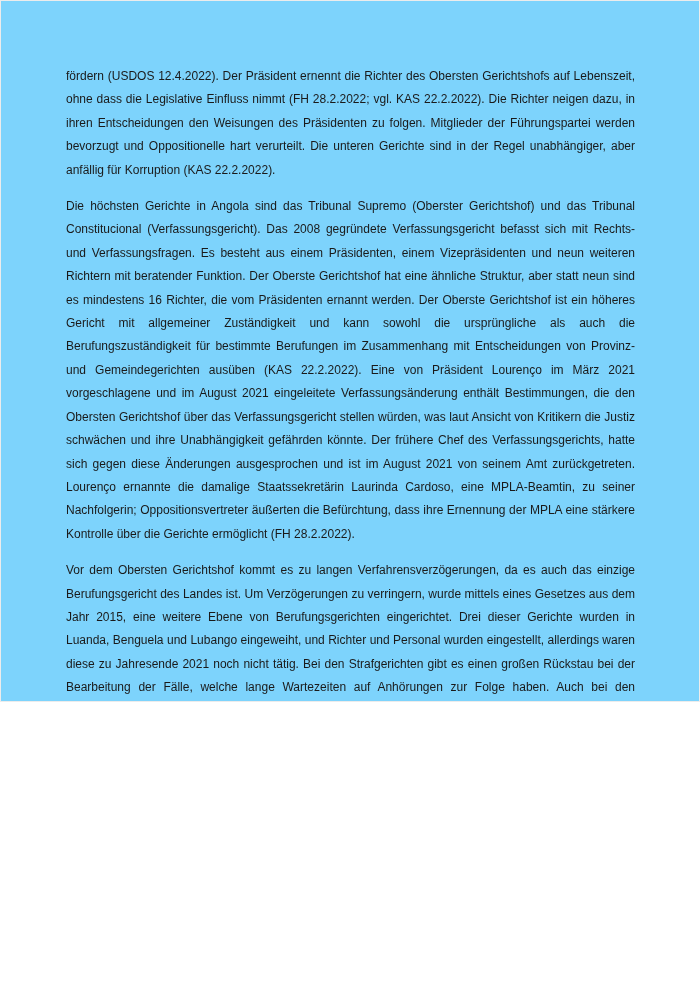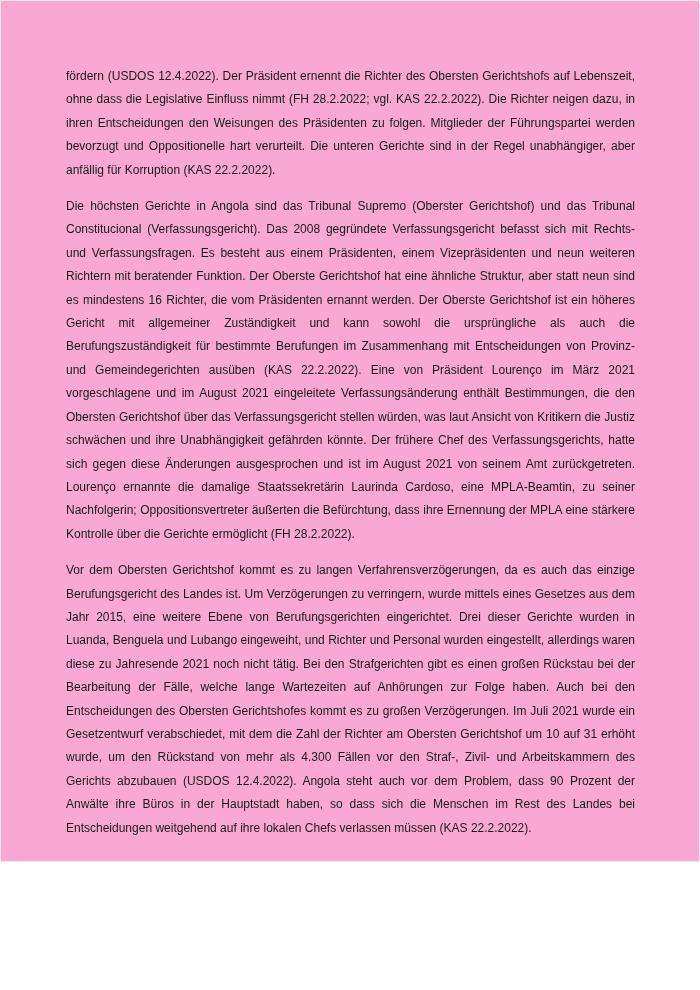--- a/index.html
+++ b/index.html
@@ -6,22 +6,22 @@
   html, body { margin: 0; padding: 0; }
   body {
     width: 700px;
     height: 990px;
     background: #ffffff;
     font-family: "Liberation Sans", sans-serif;
   }
   .page {
     position: relative;
     width: 700px;
-    height: 862px;
-    background: #f9a8d4;
+    height: 702px;
+    background: #7dd3fc;
     border: 1px solid #ececec;
     padding: 64px 64px 0 65px;
     overflow: hidden;
   }
   .para {
     margin: 0 0 13px 0;
     font-size: 12px;
     line-height: 23.4px;
     color: #1a1a1a;
     text-align: justify;

